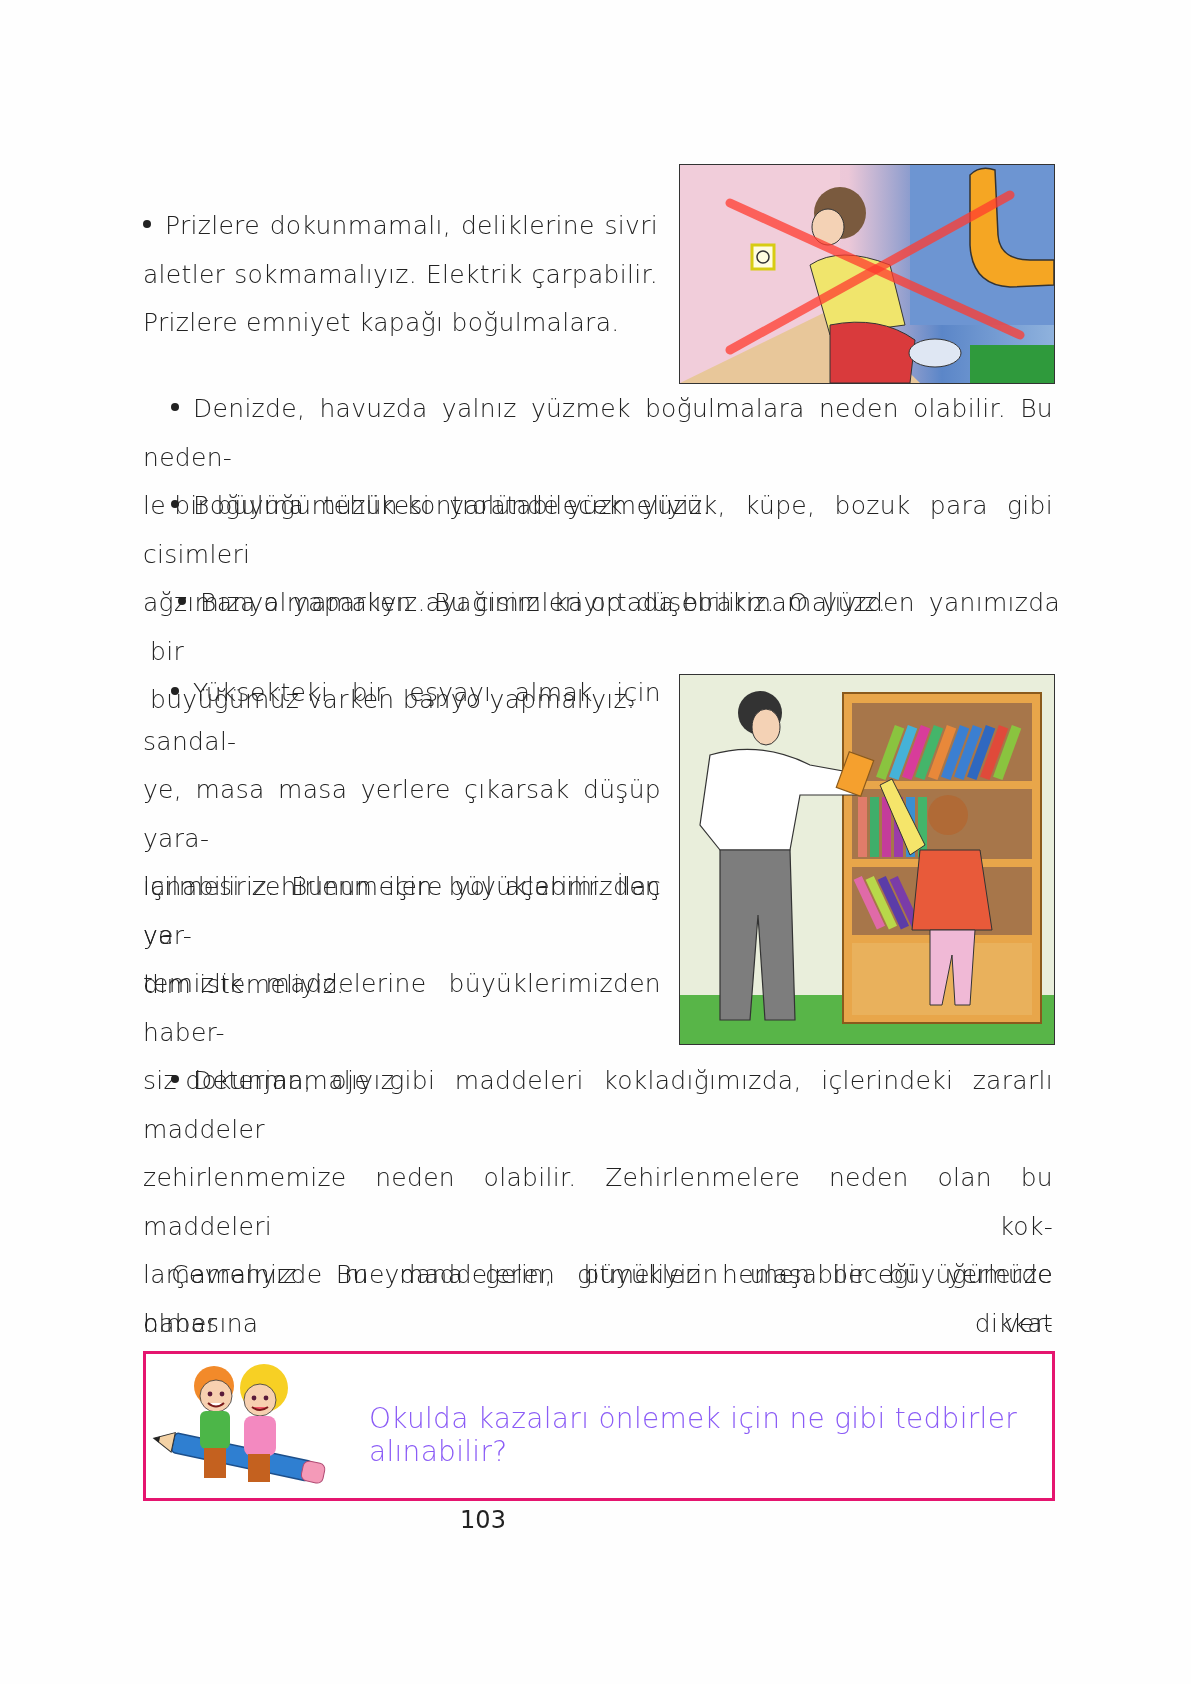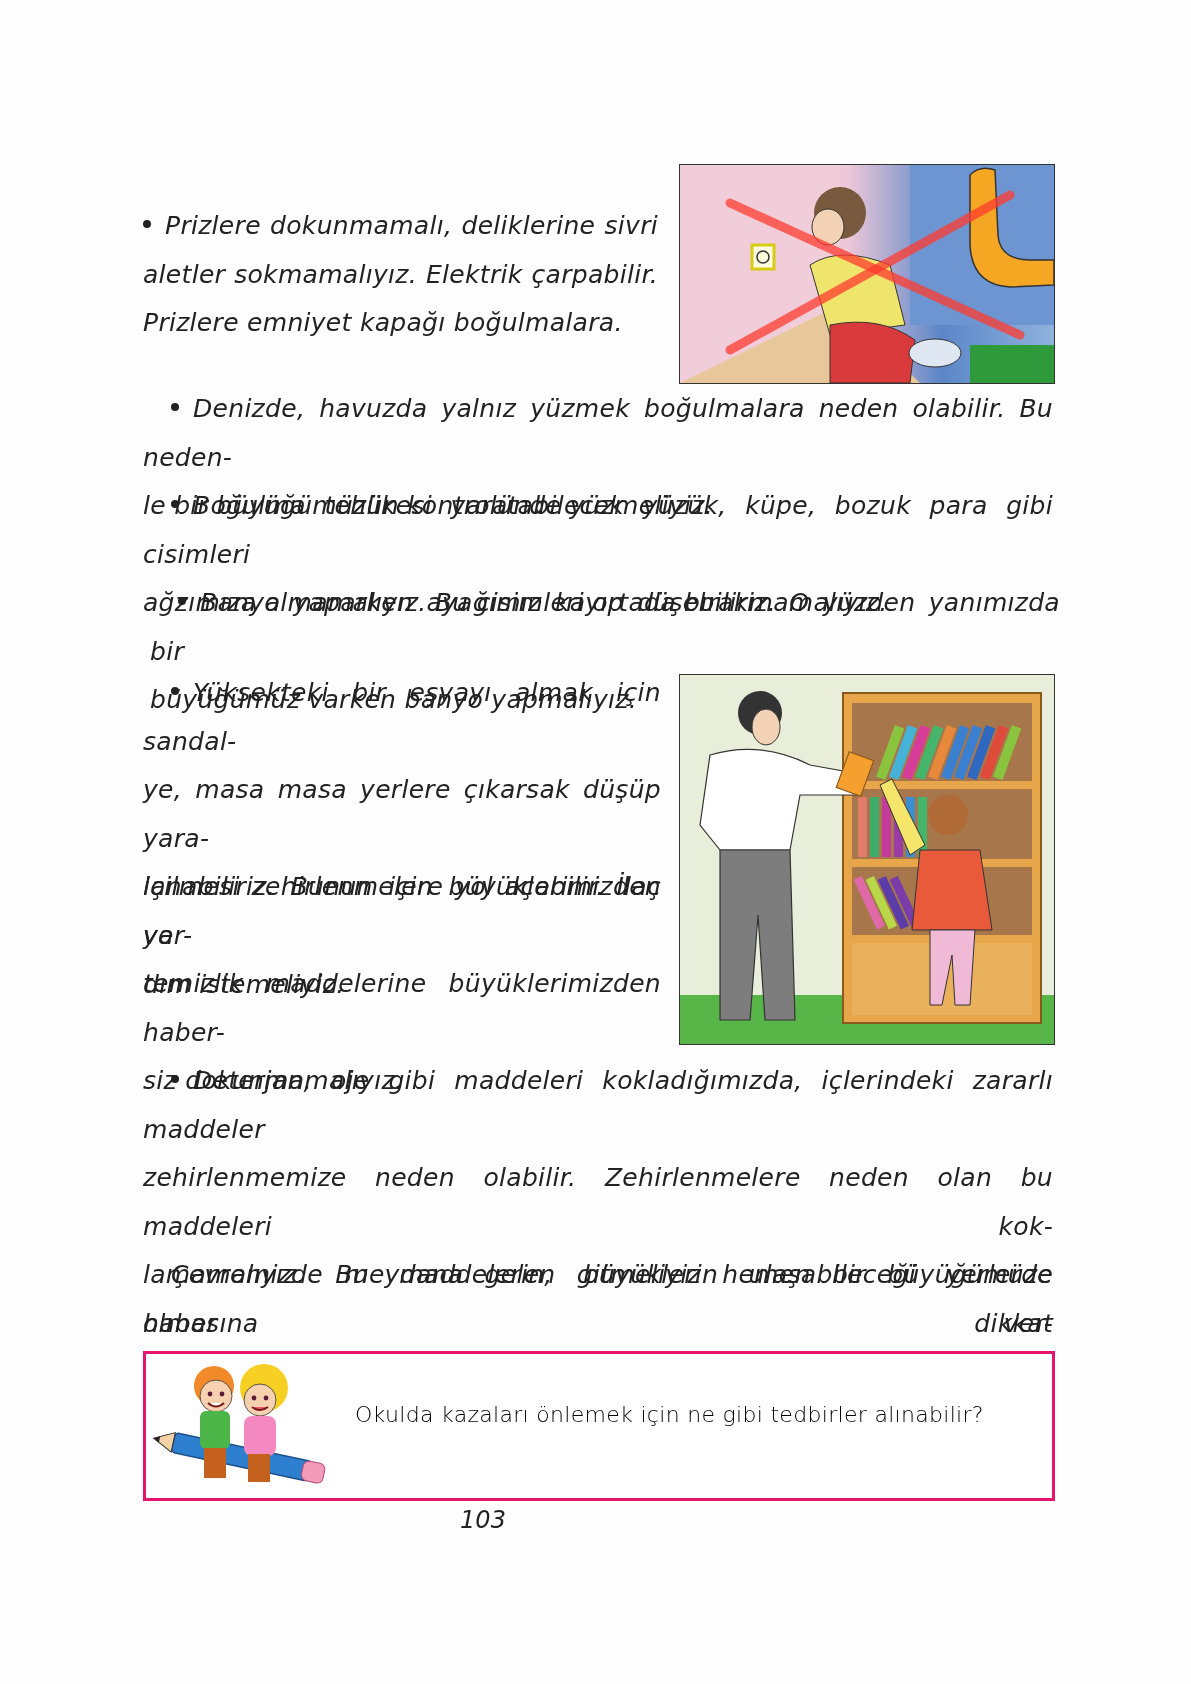--- a/index.html
+++ b/index.html
@@ -1,30 +1,30 @@
 <!DOCTYPE html>
 <html><head>
 <meta charset="utf-8">
 <style>
   html, body { margin: 0; padding: 0; background: #ffffff; }
   body { width: 1191px; height: 1684px; position: relative; overflow: hidden;
          font-family: "DejaVu Sans", sans-serif; color: #1a1a1a; }
   .page { position: absolute; left: 0; top: 0; width: 1191px; height: 1684px; background: #fefefe; }
   .text { position: absolute; font-size: 25px; line-height: 48.6px; font-weight: 300;
           letter-spacing: 0.3px; color: #222; }
-  .para { text-align: justify; text-align-last: left; margin: 0; font-style: italic; }
+  .para { text-align: justify; text-align-last: left; margin: 0; }
   .bullet::before { content: ""; display: inline-block; width: 8px; height: 8px; border-radius: 50%;
           background: #222; margin-right: 14px; vertical-align: middle; position: relative; top: -3px; }
   .figure { position: absolute; border: 1.5px solid #333; overflow: hidden; }
   .fig1 { left: 679px; top: 164px; width: 374px; height: 218px; background: linear-gradient(90deg,#f3d2de 0%,#ecc8d8 45%,#5b86c8 70%,#8fb2dd 100%); }
   .fig2 { left: 679px; top: 674px; width: 374px; height: 369px; background: #e6ecd7; }
   .qbox { position: absolute; left: 143px; top: 1351px; width: 906px; height: 144px;
           border: 3px solid #e5156f; background: #fff; }
-  .qtext { position: absolute; left: 209px; top: 48px; font-size: 22px; font-weight: 300; color: #000000; letter-spacing: 0.3px; }
-  .pagenum { position: absolute; left: 0; width: 966px; top: 1506px; text-align: center; font-size: 24px; color: #222; font-style: italic; }
+  .qtext { position: absolute; left: 223px; top: 48px; font-size: 28px; font-weight: 300; color: #8b5cf6; letter-spacing: 0.3px; }
+  .pagenum { position: absolute; left: 0; width: 966px; top: 1506px; text-align: center; font-size: 24px; color: #222; }
 </style>
 </head>
 <body>
 
 <div class="page">
 
   <div class="text" style="left:143px; top:202px; width:515px;">
     <div class="para" style="text-align-last:justify;"><span class="bullet"></span><span>Prizlere dokunmamalı, deliklerine sivri</span></div>
     <div class="para" style="text-align-last:justify;">aletler sokmamalıyız. Elektrik çarpabilir.</div>
     <div class="para">Prizlere emniyet kapağı boğulmalara.</div>

